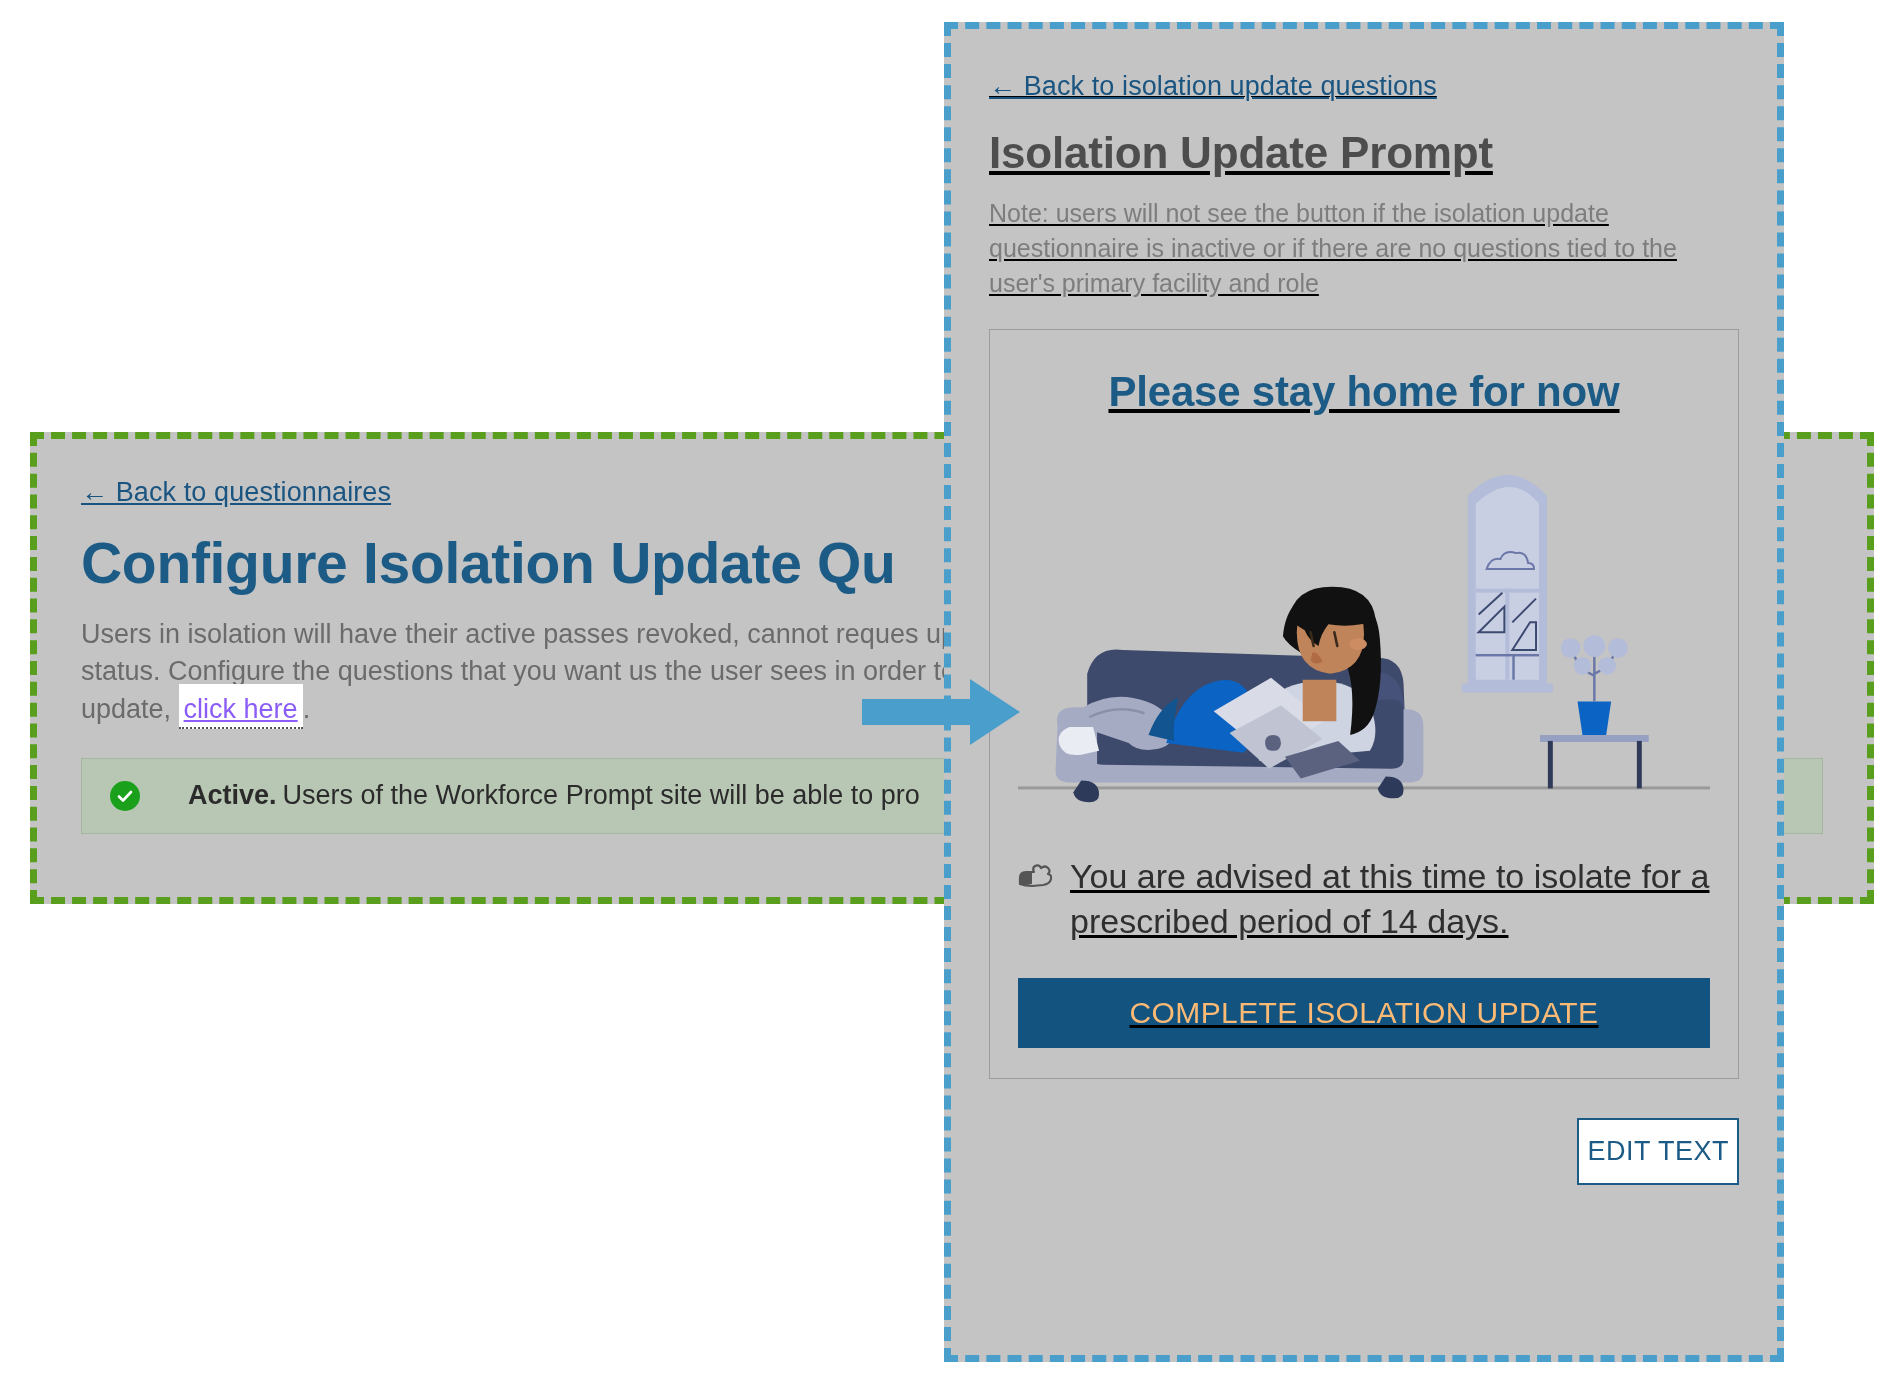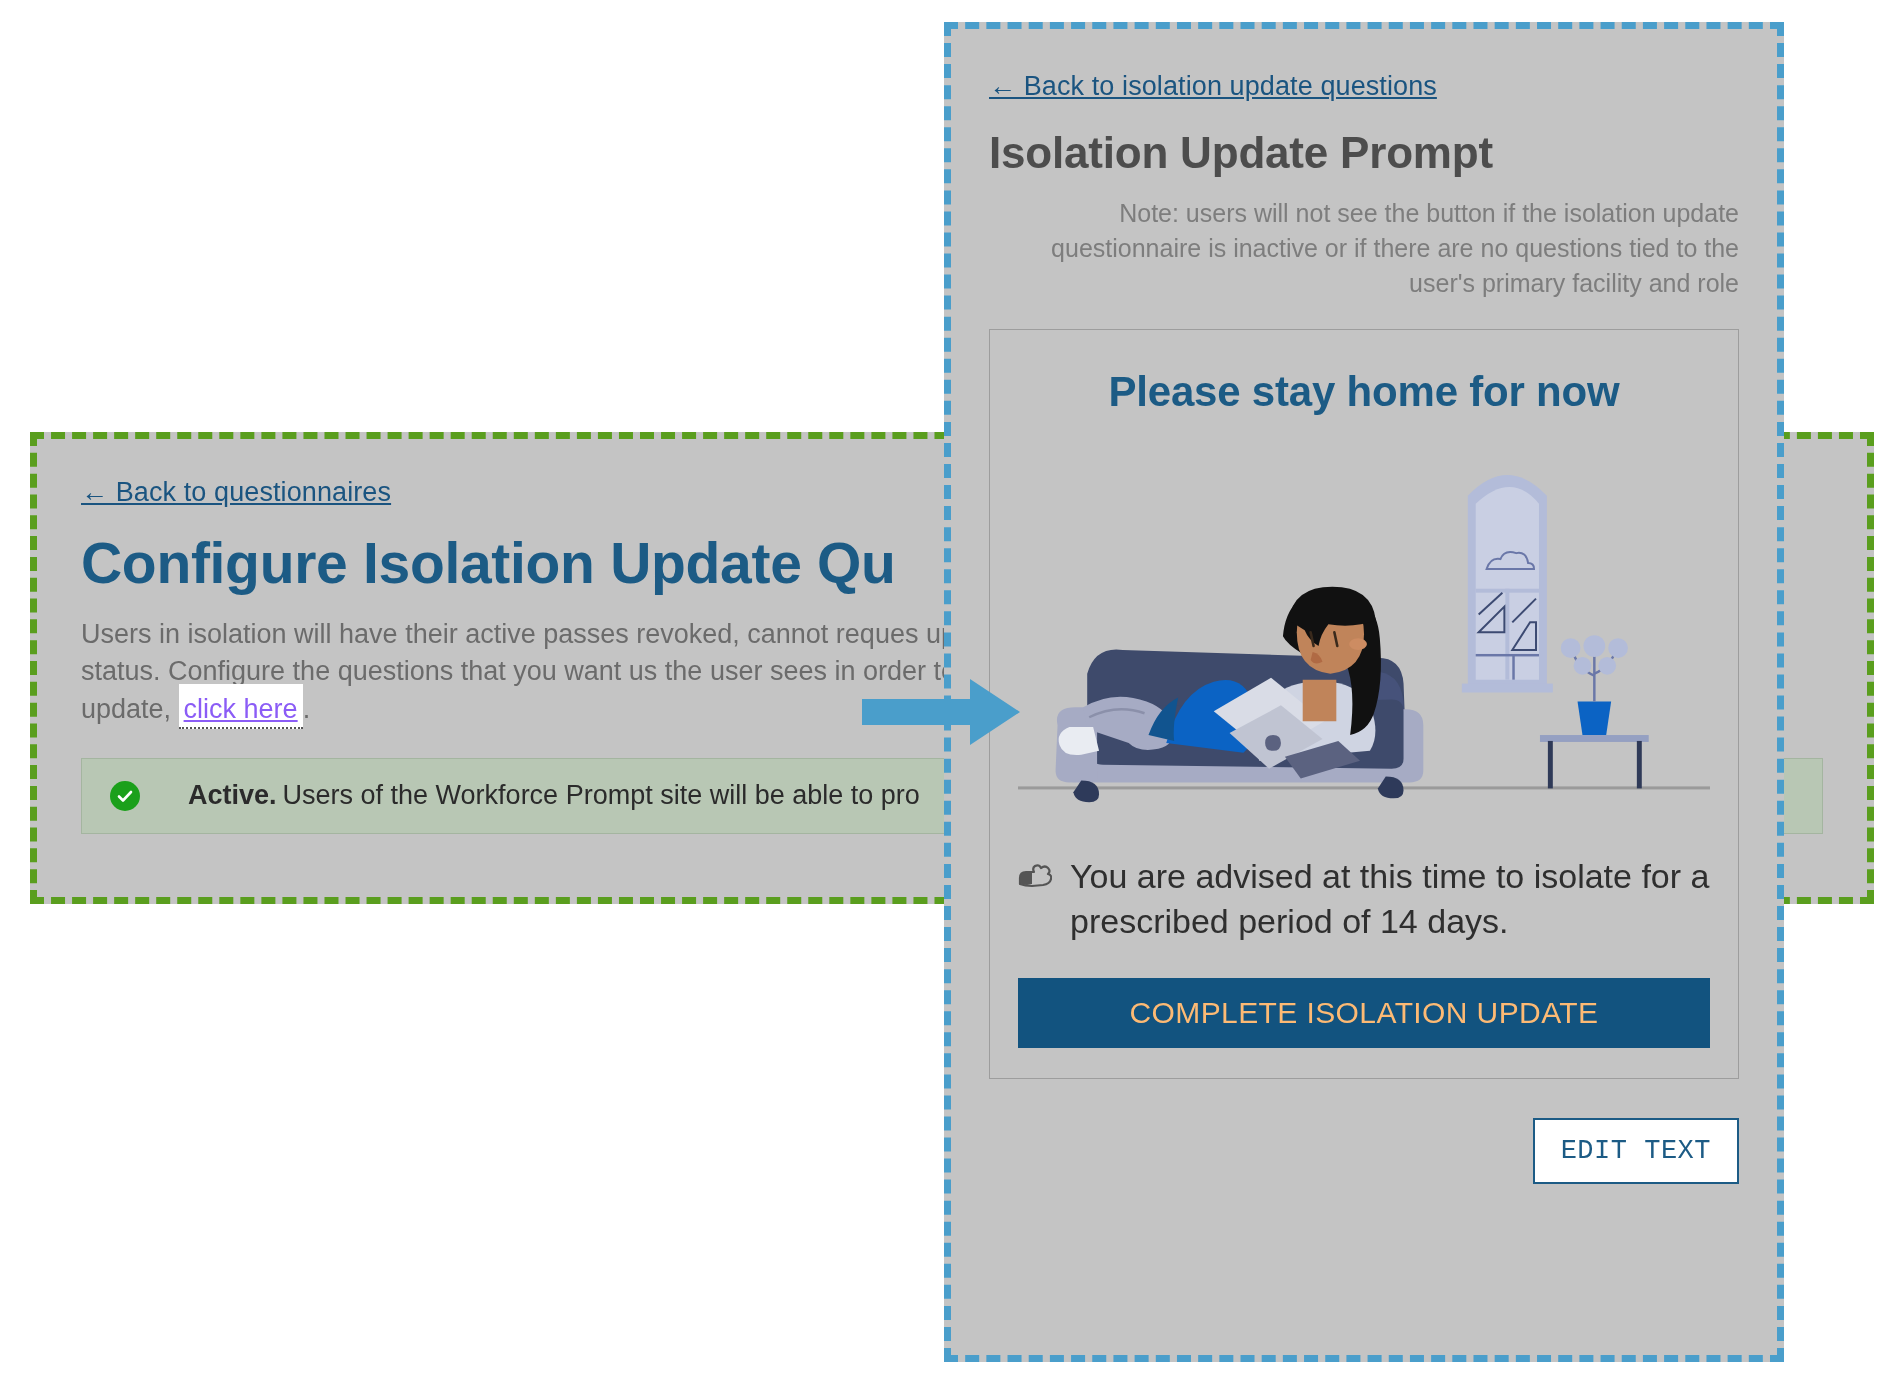--- a/index.html
+++ b/index.html
@@ -103,34 +103,34 @@
     top: 22px;
     width: 840px;
     height: 1340px;
     background: #c4c4c4;
     border: 7px dashed #4a9ecb;
     box-sizing: border-box;
     z-index: 3;
   }
   #right-inner {
     padding: 42px 38px 5px 38px;
+    text-decoration: underline;
   }
   #right-title {
     color: #4d4d4d;
     font-size: 44px;
     font-weight: bold;
     margin-top: 26px;
     letter-spacing: -0.2px;
   }
   #right-note {
     color: #7d7d7d;
     font-size: 25px;
     line-height: 1.4;
     margin-top: 18px;
-    text-align: right;
   }
 
   
   #preview-card {
     margin: 28px 0 0 0;
     border: 1px solid #9d9d9d;
     background: #c4c4c4;
     box-sizing: border-box;
     padding: 38px 28px 30px 28px;
   }
@@ -181,23 +181,23 @@
     display: flex;
     justify-content: flex-end;
     padding: 34px 38px 0 38px;
   }
   #edit-text-btn {
     background: #ffffff;
     border: 2px solid #1c5b85;
     color: #1c5b85;
     font-size: 27px;
     letter-spacing: 0.5px;
-    padding: 16px 26px;
+    padding: 16px 8px;
     cursor: pointer;
-    font-family: Liberation Mono, monospace;
+    font-family: Liberation Sans, sans-serif;
   }
 </style>
 </head>
 <body>
 
 <div id="left-panel">
   <div id="left-inner">
     <a class="back-link" href="#">← Back to questionnaires</a>
     <div id="left-title">Configure Isolation Update Qu</div>
     <div id="left-body"><span>Users in isolation will have their active passes revoked, cannot reques update to track their status. Configure the questions that you want us the user sees in order to begin an isolation update, </span><a class="click-here-hl" href="#">click here</a><span class="period">.</span></div>

